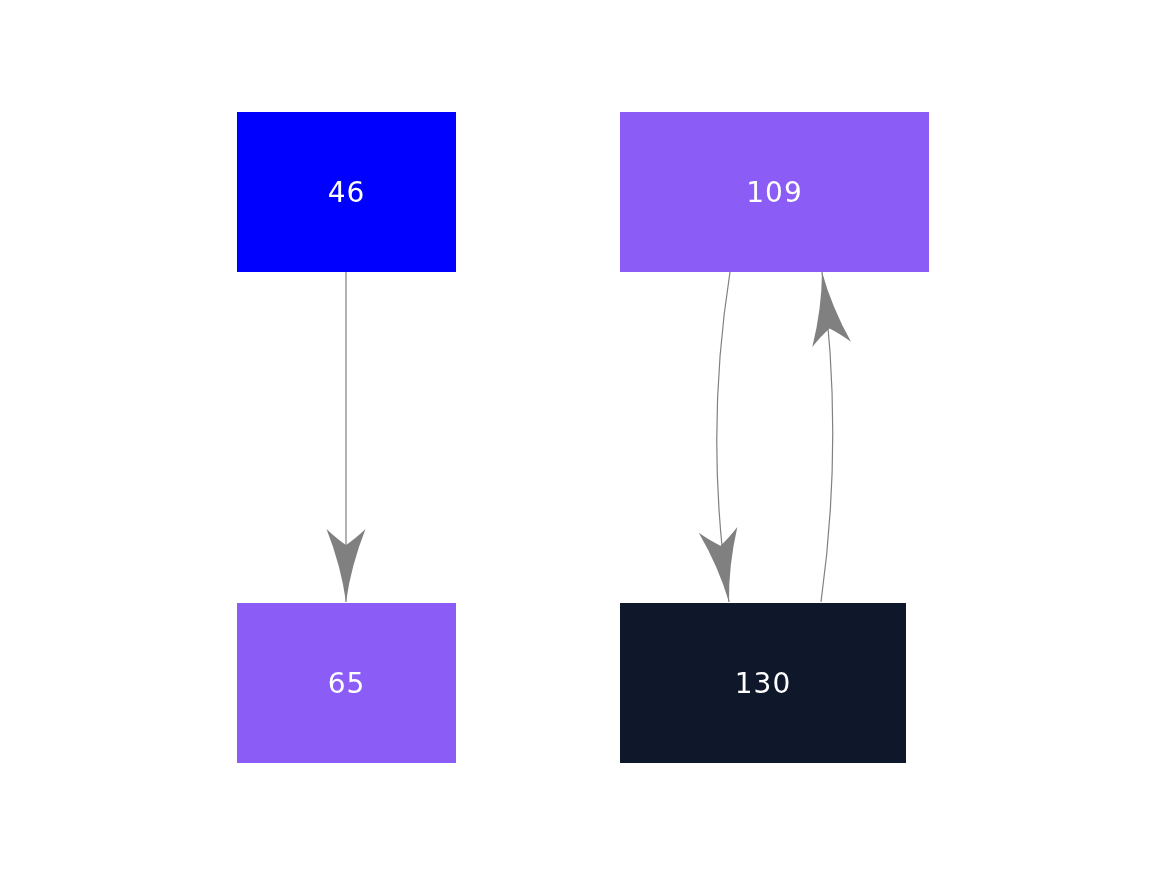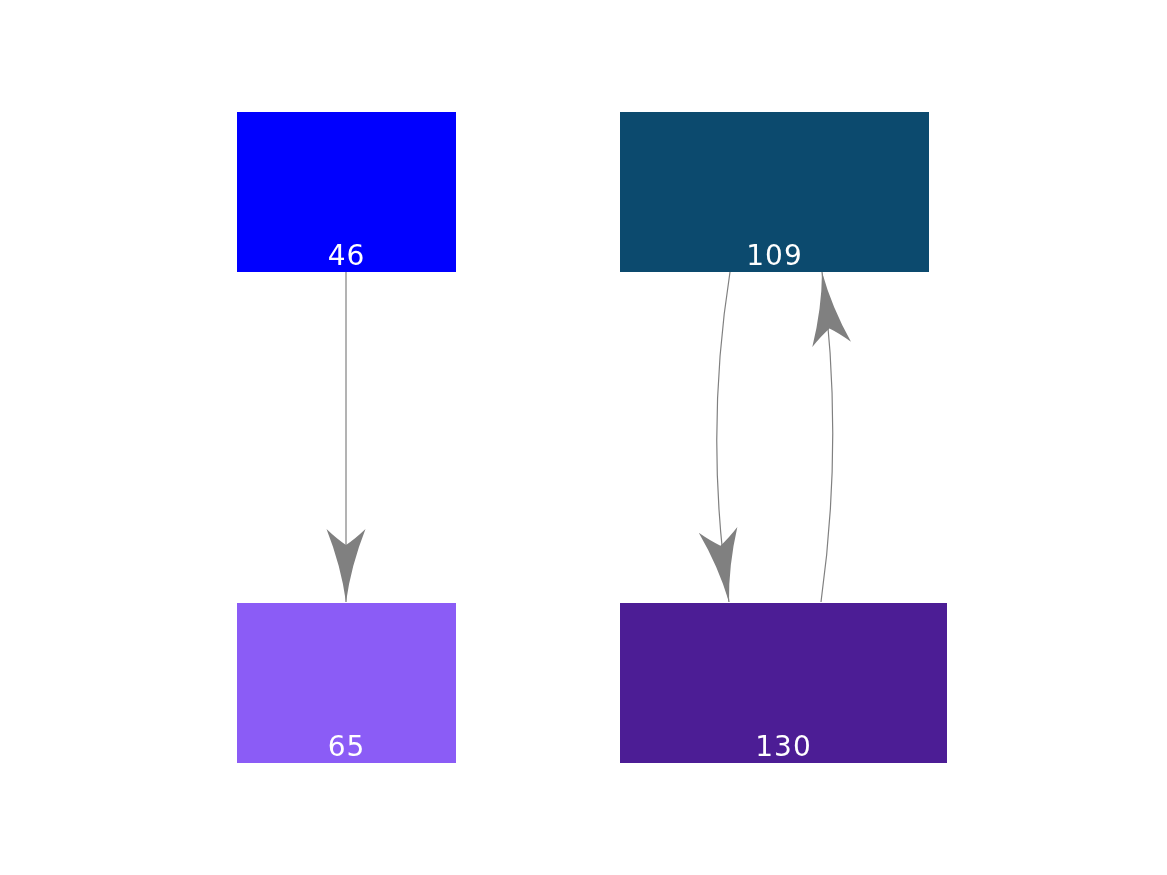--- a/index.html
+++ b/index.html
@@ -18,21 +18,21 @@
   .edge-layer {
     position: absolute;
     left: 0;
     top: 0;
     width: 100%;
     height: 100%;
   }
   .node {
     position: absolute;
     display: flex;
-    align-items: flex-end;
+    align-items: center;
     justify-content: center;
   }
   .node .label {
     font-size: 28px;
     letter-spacing: 1px;
     user-select: none;
   }
 </style>
 </head>
 <body>
@@ -43,22 +43,22 @@
       <path d="M 0 0 Q 5.07 -36.5 19.5 -73 Q 8.97 -63 0 -57 Q -8.97 -63 -19.5 -73 Q -5.07 -36.5 0 0 Z" fill="#808080" transform="translate(346 602) rotate(0)"></path>
       <path d="M 730 272 Q 704 437 729 602" fill="none" stroke="#808080" stroke-width="1.2"></path>
       <path d="M 0 0 Q 5.07 -36.5 19.5 -73 Q 8.97 -63 0 -57 Q -8.97 -63 -19.5 -73 Q -5.07 -36.5 0 0 Z" fill="#808080" transform="translate(729 602) rotate(-8.615648184164113)"></path>
       <path d="M 821 602 Q 844 437 822 272" fill="none" stroke="#808080" stroke-width="1.2"></path>
       <path d="M 0 0 Q 5.07 -36.5 19.5 -73 Q 8.97 -63 0 -57 Q -8.97 -63 -19.5 -73 Q -5.07 -36.5 0 0 Z" fill="#808080" transform="translate(822 272) rotate(172.40535663140858)"></path>
     </svg>
 
   <div class="node" style="left: 237px; top: 112px; width: 219px; height: 160px; background: rgb(0, 0, 255); color: rgb(255, 255, 255);">
     <span class="label">46</span>
   </div>
-  <div class="node" style="left: 620px; top: 112px; width: 309px; height: 160px; background: #0c4a6e; color: rgb(255, 255, 255);">
+  <div class="node" style="left: 620px; top: 112px; width: 309px; height: 160px; background: #8b5cf6; color: rgb(255, 255, 255);">
     <span class="label">109</span>
   </div>
   <div class="node" style="left: 237px; top: 603px; width: 219px; height: 160px; background: #8b5cf6; color: rgb(255, 255, 255);">
     <span class="label">65</span>
   </div>
-  <div class="node" style="left: 620px; top: 603px; width: 327px; height: 160px; background: #4c1d95; color: rgb(255, 255, 255);">
+  <div class="node" style="left: 620px; top: 603px; width: 286px; height: 160px; background: #0f172a; color: rgb(255, 255, 255);">
     <span class="label">130</span>
   </div>
 </div>
 
 </body></html>

